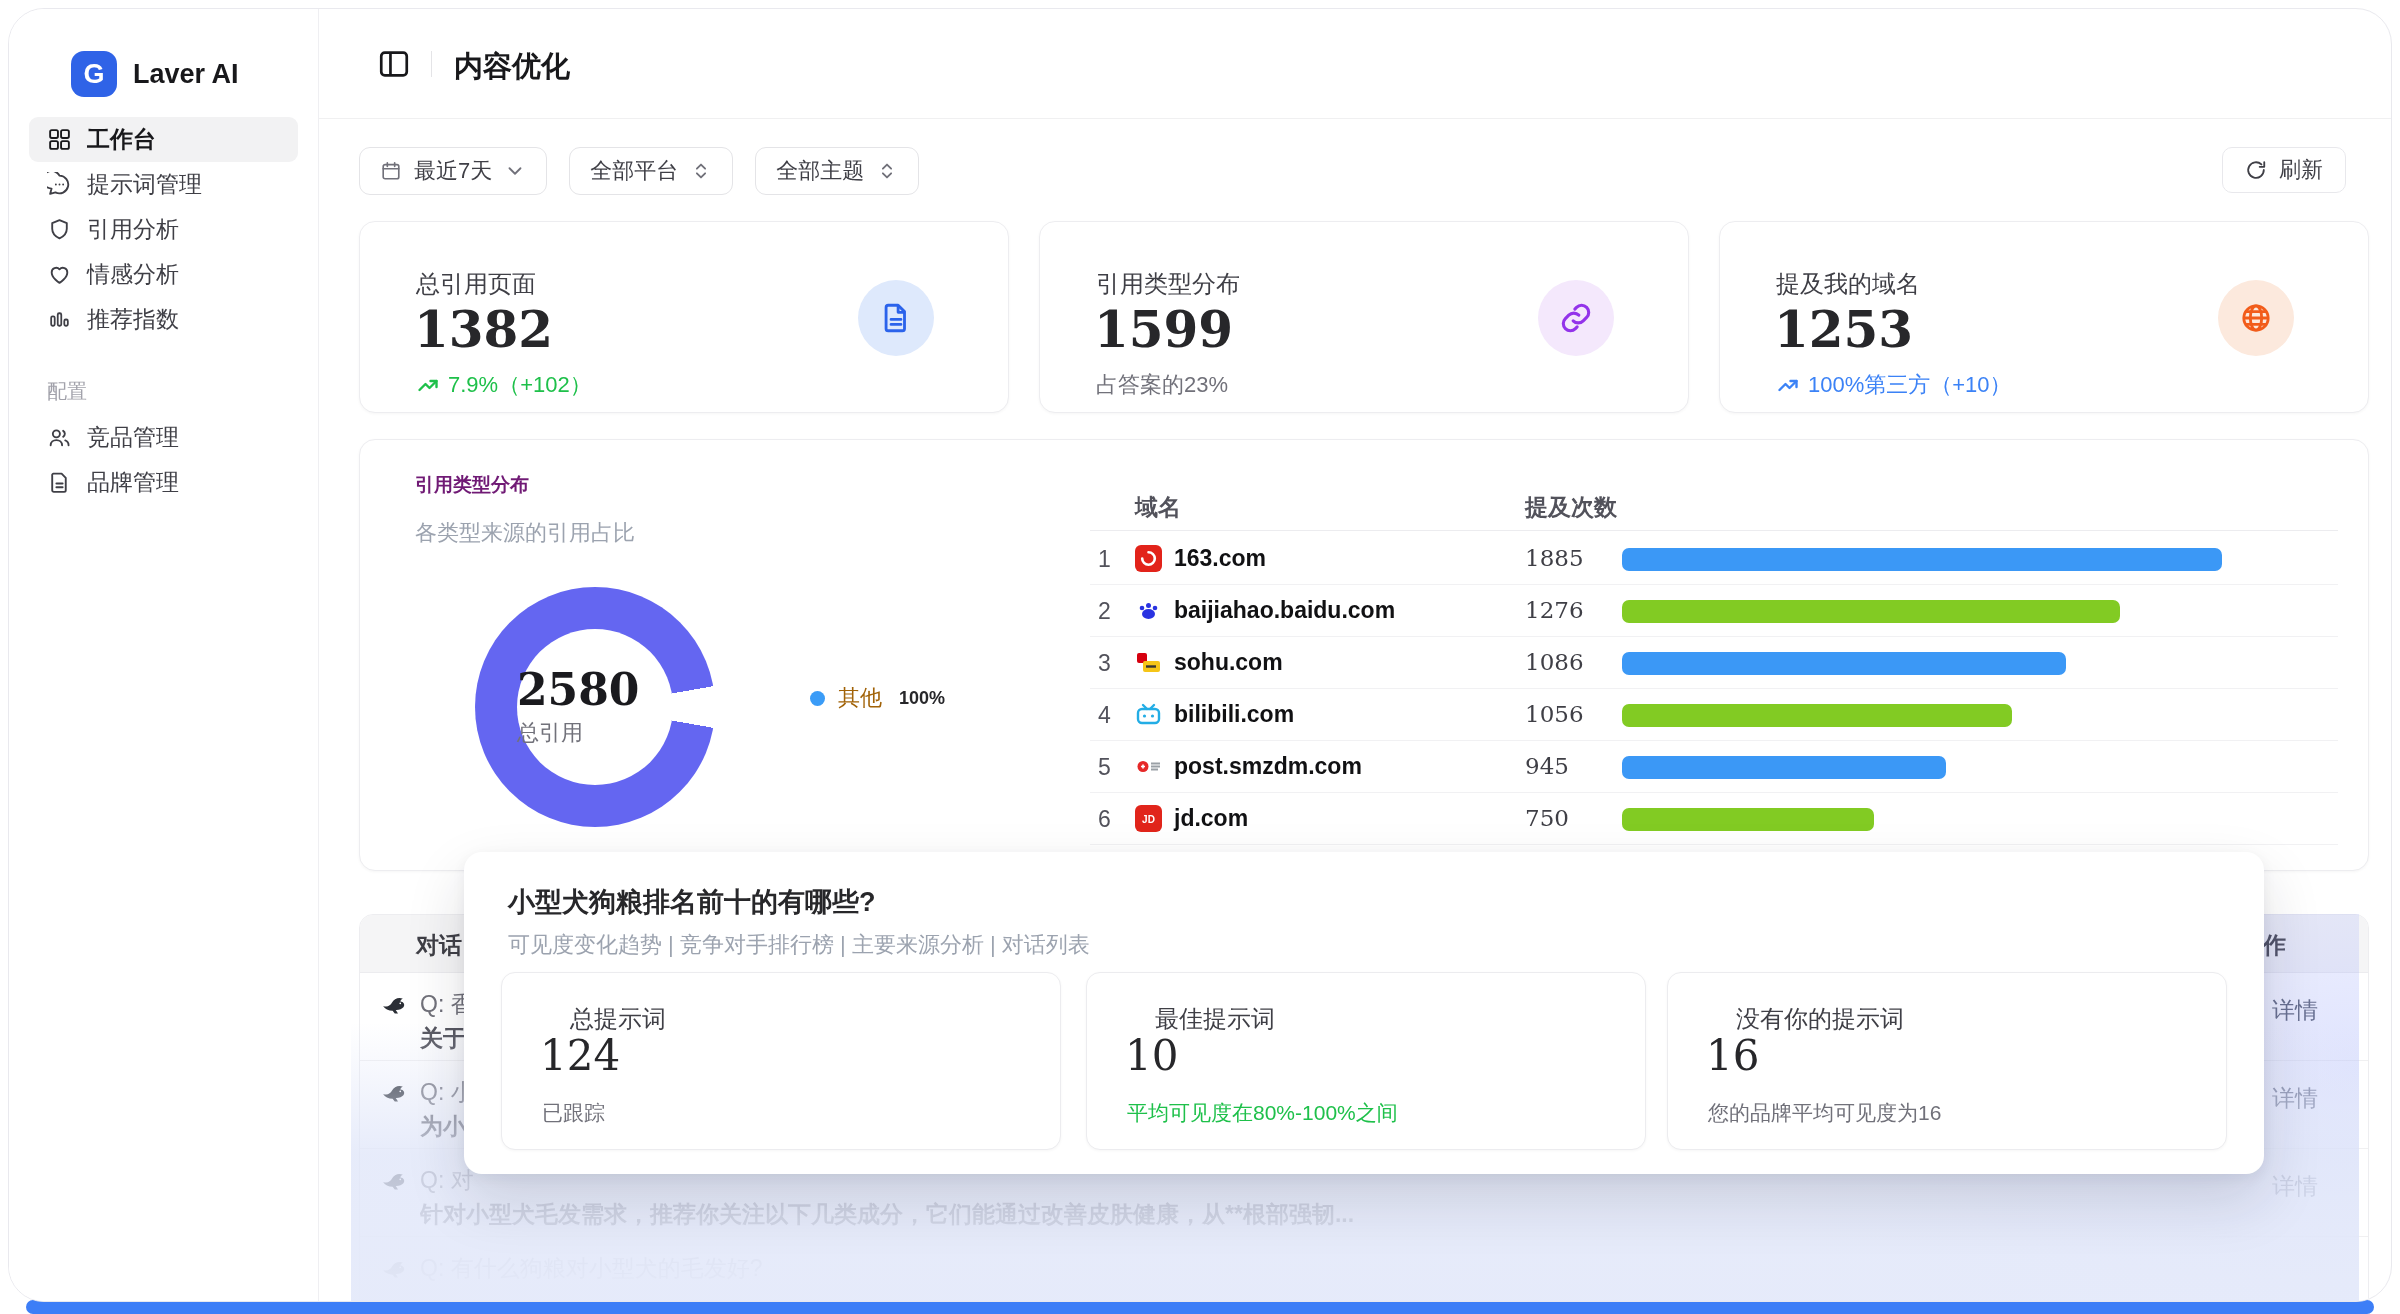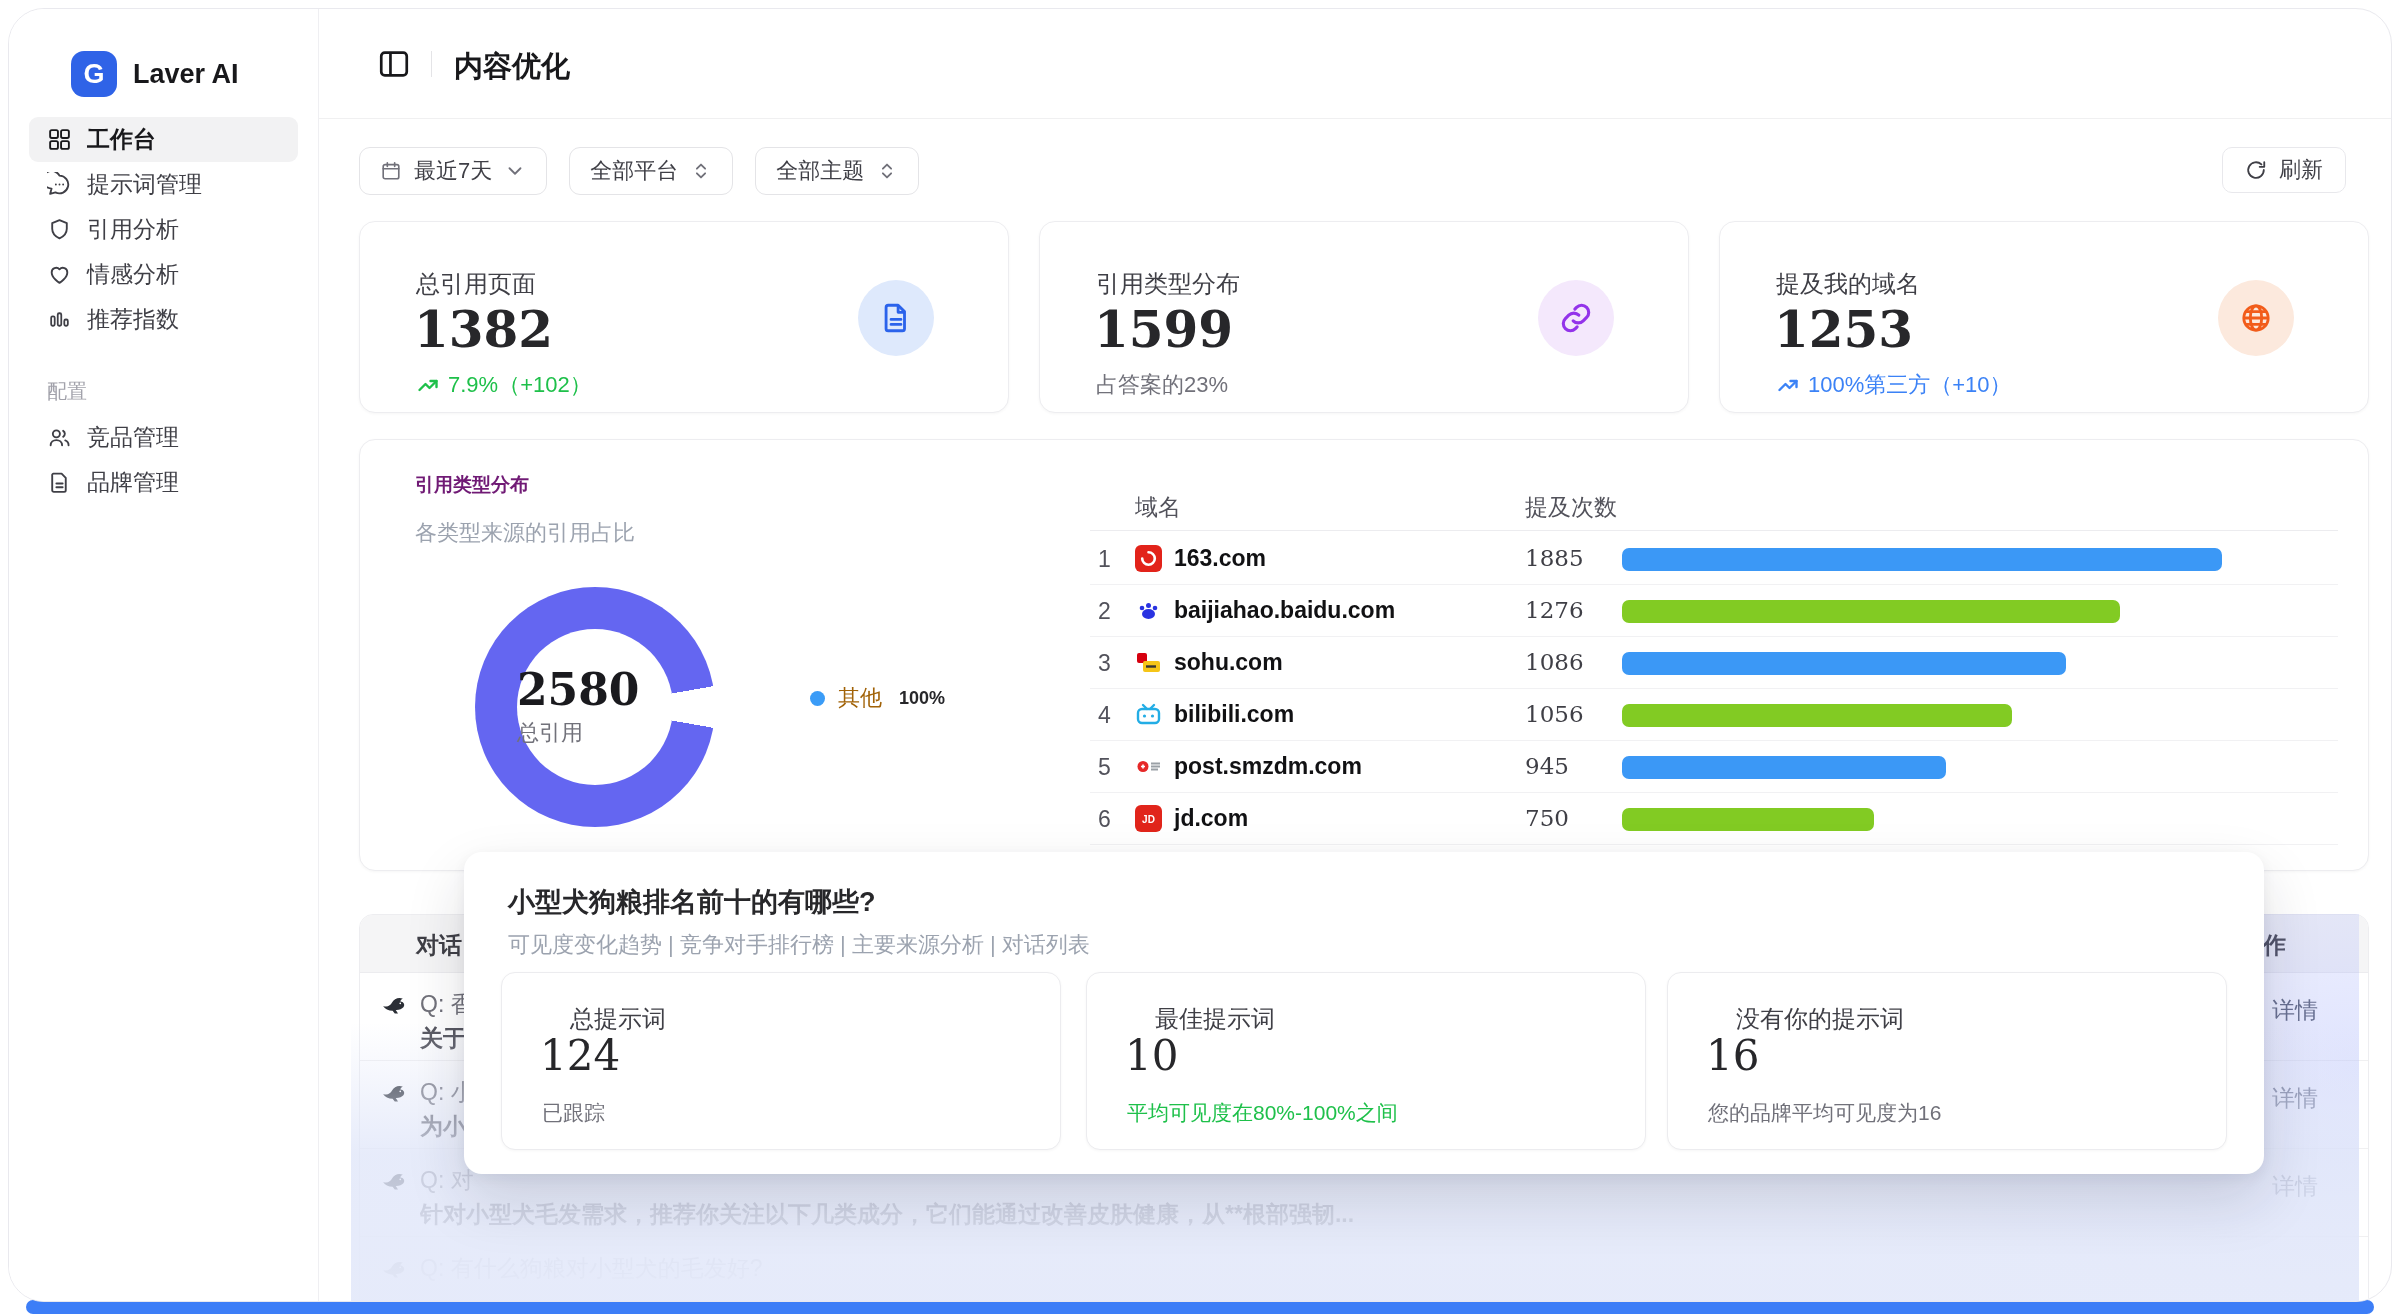--- a/index.html
+++ b/index.html
@@ -76,21 +76,21 @@
   .donut-value { font-family:"DejaVu Serif","Liberation Serif",serif; font-size:44px;
                  font-weight:700; color:#1A1A1E; line-height:1.1; }
   .donut-label { font-size:22px; color:#71717A; margin-top:4px; }
   .legend { position:absolute; left:450px; top:243px; display:flex; align-items:center; gap:13px; }
   .legend-dot { width:15px; height:15px; border-radius:50%; }
   .legend-label { font-size:22px; color:#a16207; }
   .legend-value { font-size:18px; color:#27272A; font-weight:600; margin-left:4px; }
 
   .dom-table { position:absolute; left:730px; top:0; right:0; bottom:0; }
   .dom-head { position:absolute; top:52px; left:0; right:30px; height:36px;
-              font-size:23px; font-weight:400; color:#52525B; }
+              font-size:23px; font-weight:700; color:#52525B; }
   .dom-head .h-domain { position:absolute; left:45px; }
   .dom-head .h-count  { position:absolute; left:435px; }
   .dom-head-line { position:absolute; top:90px; left:0; right:30px; height:1px; background:#ECECEF; }
   .dom-row { position:absolute; left:0; right:30px; height:52px; cursor:pointer; }
   .dom-row .rank { position:absolute; left:8px; top:13px; width:26px; font-size:23px; color:#52525B; }
   .dom-row .favicon { position:absolute; left:45px; top:12px; width:27px; height:27px; }
   .dom-row .domain { position:absolute; left:84px; top:12px; font-size:23px; font-weight:700; color:#111113; }
   .dom-row .count { position:absolute; left:435px; top:12px; font-size:23px; font-weight:500; color:#3F3F46;
                     font-family:"DejaVu Serif","Liberation Serif",serif; }
   .dom-row .bar-track { position:absolute; left:532px; top:15px; width:600px; height:23px; }

